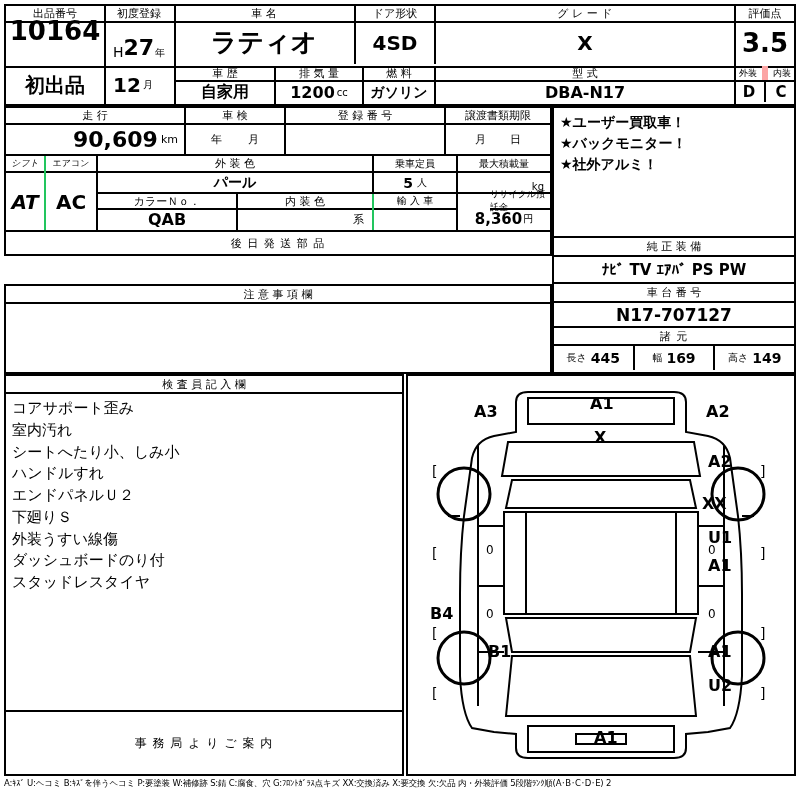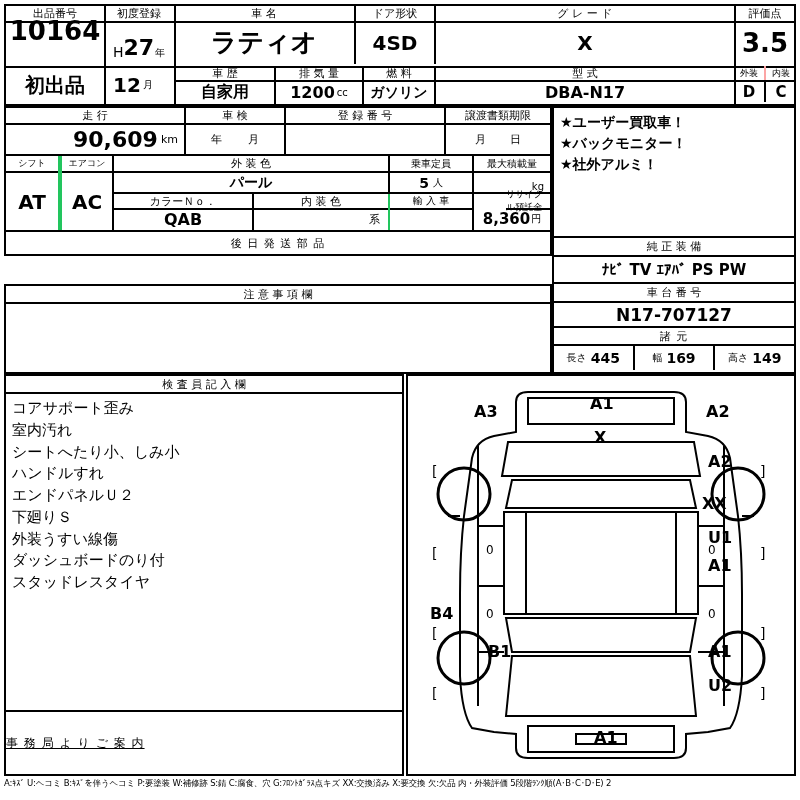--- a/index.html
+++ b/index.html
@@ -170,21 +170,21 @@
     </div>
     <div class="cellblock" style="left:430px;top:60px;width:298px;height:38px;">
       <div class="hdrcell" style="height:16px;">型 式</div>
       <div class="ctr" style="height:21px;">
           <span style="font-size:16px;font-weight:bold;">DBA-N17</span>
         </div>
     </div>
 
     <div class="cellblock" style="left:728px;top:60px;width:62px;height:38px;">
       <div style="display:flex;height:16px;border-bottom:2px solid #000;">
-        <div class="ctr" style="flex:1;border-right:2px solid #fca5a5;font-size:9px;">外装</div>
+        <div class="ctr" style="flex:1;border-right:6px solid #fca5a5;font-size:9px;">外装</div>
         <div class="ctr" style="flex:1;font-size:9px;">内装</div>
       </div>
       <div style="display:flex;height:20px;">
         <div class="ctr" style="flex:1;border-right:2px solid #000;font-size:15px;font-weight:bold;">D</div>
         <div class="ctr" style="flex:1;font-size:15px;font-weight:bold;">C</div>
       </div>
     </div>
   </div>
 
   <div class="bx" id="mid">
@@ -212,21 +212,21 @@
         <div class="hdrcell">譲渡書類期限</div>
         <div style="height:29px;display:flex;align-items:center;justify-content:center;gap:24px;font-size:11px;">
           <span>月</span>
           <span>日</span>
         </div>
       </div>
     </div>
 
     <div style="display:flex;height:76px;border-bottom:2px solid #000;">
 
-      <div style="width:56px;border-right:4px solid #22c55e;">
+      <div style="width:40px;border-right:2px solid #22c55e;font-style:italic;">
         <div class="hdrcell" style="font-size:9px;">シフト</div>
         <div class="ctr" style="height:57px;">
             <span style="font-size:20px;font-weight:bold;">AT</span>
           </div>
       </div>
 
       <div style="width:52px;border-right:2px solid #000;">
         <div class="hdrcell" style="font-size:9px;">エアコン</div>
         <div class="ctr" style="height:57px;">
             <span style="font-size:20px;font-weight:bold;">AC</span>
@@ -339,21 +339,21 @@
       <li>ハンドルすれ</li>
       <li>エンドパネルＵ２</li>
       <li>下廻りＳ</li>
       <li>外装うすい線傷</li>
       <li>ダッシュボードのり付</li>
       <li>スタッドレスタイヤ</li>
     </ul>
   </div>
 
   <div class="bx" id="jimu">
-    <div style="height:100%;display:flex;align-items:center;text-decoration:underline;">
+    <div style="height:100%;display:flex;align-items:center;justify-content:center;">
       <span style="font-size:12px;letter-spacing:1px;">事 務 局 よ り ご 案 内</span>
     </div>
   </div>
 
   <div class="bx" id="diagram">
     <svg width="386" height="398" viewBox="0 0 386 398">
       <g fill="none" stroke="#000" stroke-width="2">
 
         <path d="M108 26 Q108 16 120 16 L266 16 Q278 16 278 26 L278 56
                  L300 60 Q318 64 322 82 L330 140 Q334 176 334 218

